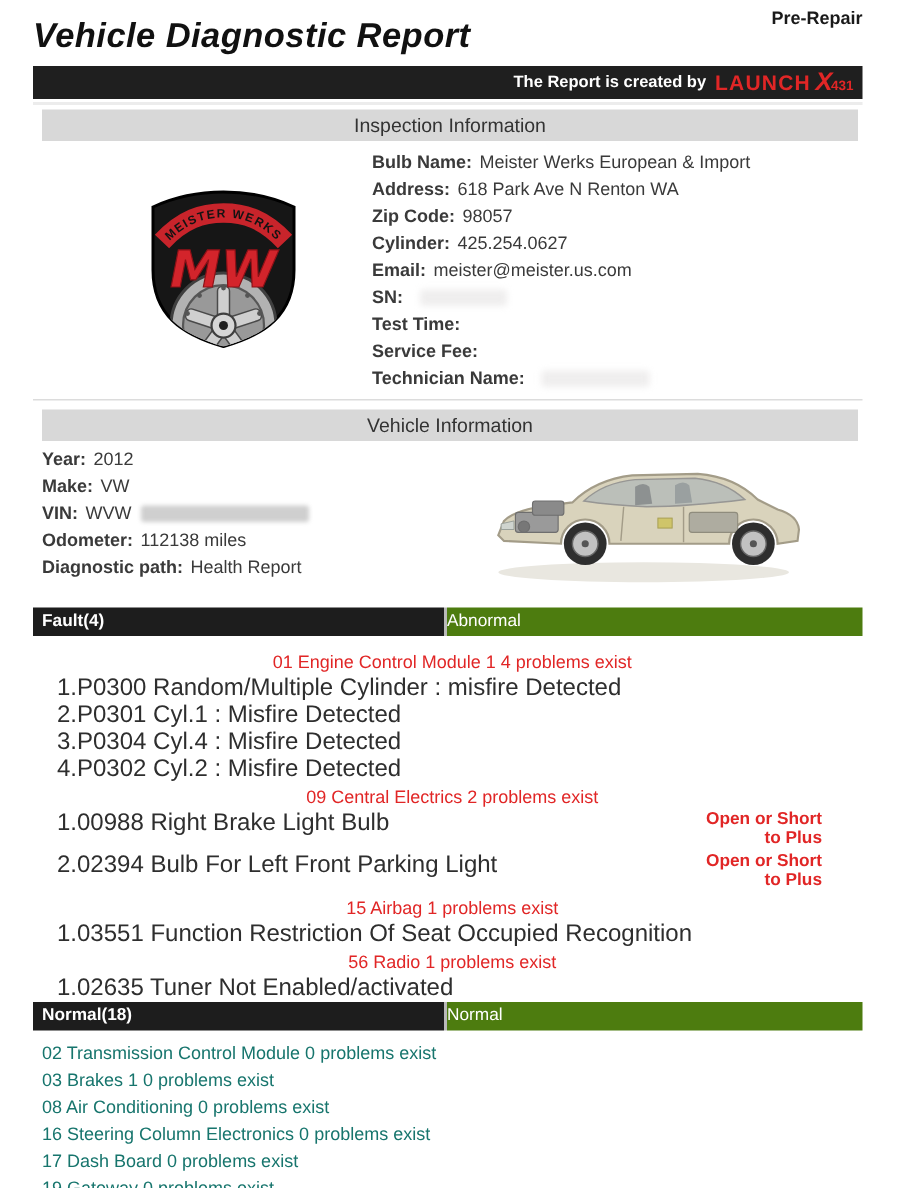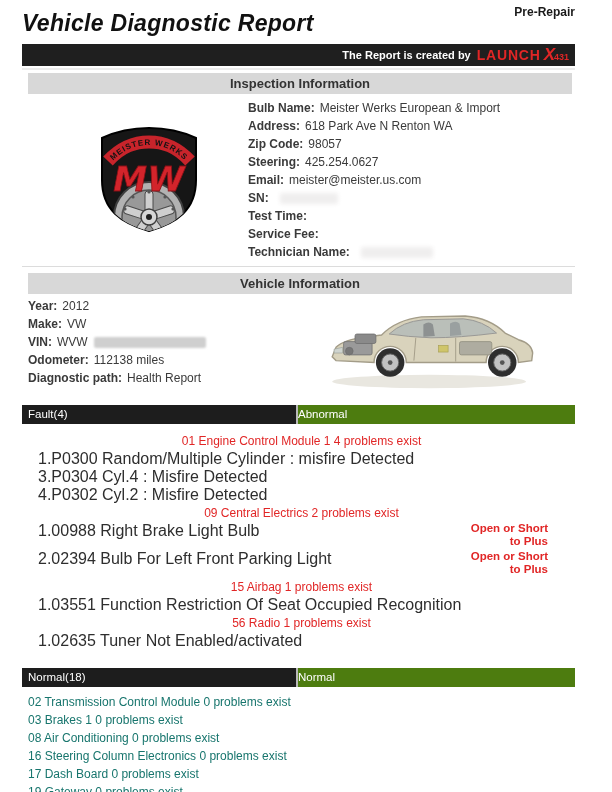--- a/index.html
+++ b/index.html
@@ -14,21 +14,21 @@
 
   
   .banner { position:relative; height:22px; background:#1f1f1f; display:flex; justify-content:flex-end; align-items:center; padding-right:6px;padding-left:33px; }
   .banner:after { content:""; position:absolute; left:0; right:0; bottom:-4px; height:2px; background:#ececec; }
   .banner-prefix { color:#fff; font-size:11px; font-weight:bold; }
   .brand { color:#e12626; font-weight:bold; font-size:14px; letter-spacing:0.8px; margin-left:6px; }
   .xmark { color:#e12626; font-weight:bold; font-style:italic; font-size:17px; margin-left:3px; line-height:20px; }
   .xnum  { color:#e12626; font-weight:bold; font-size:9px; margin-left:-1px; position:relative; top:2px; }
 
   
-  .grayhdr { height:21px; line-height:21px; background:#d8d8d8; text-align:center; font-size:13px; font-weight:bold; color:#333; margin:0 3px 0 6px; }
+  .grayhdr { height:21px; line-height:21px; background:#d8d8d8; text-align:center; font-size:13px; font-weight:normal; color:#333; margin:0 3px 0 6px; }
   .grayhdr.first { margin-top:7px; }
   .grayhdr.second { margin-top:6px; }
   .divider { height:1px; background:#dcdcdc; }
 
   
   .inspection-body { position:relative; height:172px; }
   .logo-svg { position:absolute; left:73px; top:29px; }
   .fields { padding-top:7px; }
   .inspection-body .fields { margin-left:226px; }
   .info-row { height:18px; font-size:12px; white-space:nowrap; }
@@ -39,21 +39,21 @@
   .redact.faint-sm { width:58px; background:#efeeee; filter:blur(2px); }
   .redact.faint-md { width:72px; background:#efeeee; filter:blur(2px); }
 
   
   .vehicle-body { position:relative; height:111px; }
   .vehicle-body .fields { padding-top:5px; padding-left:6px; }
   .car-svg { position:absolute; right:30px; top:2px; }
 
   
   .barsplit { display:flex; height:19px; }
-  .barsplit .cellL { width:274px; background:#1d1d1d; color:#fff; font-size:11.5px; font-weight:normal; line-height:19px; padding-left:6px; }
+  .barsplit .cellL { width:274px; background:#1d1d1d; color:#fff; font-size:11.5px; font-weight:bold; line-height:19px; padding-left:6px; }
   .barsplit .gap { width:2px; background:#b9b9b9; }
   .barsplit .cellR { flex:1; background:#4d7c0f; color:#fff; font-size:11.5px; font-weight:normal; line-height:19px; padding-right:6px; }
 
   
   .fault-body { height:244px; padding-top:8px; }
   .sys-title { color:#e12626; font-size:12px; line-height:18px; padding-left:6px;text-align:center; }
   .dtc-row { display:flex; justify-content:space-between; align-items:flex-start; padding-left:16px; padding-right:27px; }
   .dtc-text { font-size:16px; line-height:18px; color:#2e2e2e; }
   .dtc-row.with-status { min-height:28px; }
   .dtc-status { width:88px; text-align:right; color:#e12626; font-size:11.5px; font-weight:bold; line-height:13px; }
@@ -111,21 +111,21 @@
       <path d="M13,38 C27,23 40,19 54,19 C68,19 81,23 95,38" fill="none" stroke="#c8242b" stroke-width="13"></path>
       <text font-size="8" font-weight="bold" fill="#131313" letter-spacing="1" font-family="Liberation Sans, sans-serif">
         <textPath href="#bandText" startOffset="50%" text-anchor="middle">MEISTER WERKS</textPath>
       </text>
       <text x="54" y="68" text-anchor="middle" font-size="34" font-weight="bold" font-style="italic" fill="#d3242b" stroke="#8c1016" stroke-width="0.8" font-family="DejaVu Sans, sans-serif">MW</text>
     </svg>
     <div class="fields">
         <div class="info-row"><span class="lbl">Bulb Name:</span><span class="val">Meister Werks European &amp; Import</span></div>
         <div class="info-row"><span class="lbl">Address:</span><span class="val">618 Park Ave N Renton WA</span></div>
         <div class="info-row"><span class="lbl">Zip Code:</span><span class="val">98057</span></div>
-        <div class="info-row"><span class="lbl">Steering:</span><span class="val">425.254.0627</span></div>
+        <div class="info-row"><span class="lbl">Cylinder:</span><span class="val">425.254.0627</span></div>
         <div class="info-row"><span class="lbl">Email:</span><span class="val">meister@meister.us.com</span></div>
         <div class="info-row"><span class="lbl">SN:</span><span class="val"></span><span class="redact faint-sm"></span></div>
         <div class="info-row"><span class="lbl">Test Time:</span><span class="val"></span></div>
         <div class="info-row"><span class="lbl">Service Fee:</span><span class="val"></span></div>
         <div class="info-row"><span class="lbl">Technician Name:</span><span class="val"></span><span class="redact faint-md"></span></div>
       </div>
   </div>
 
   <div class="divider"></div>
 
@@ -170,20 +170,23 @@
     <div class="gap"></div>
     <div class="cellR">Abnormal</div>
   </div>
 
   <div class="fault-body">
       <div class="sys-title">01 Engine Control Module 1 4 problems exist</div>
       <div class="dtc-row">
         <span class="dtc-text">1.P0300 Random/Multiple Cylinder : misfire Detected</span>
       </div>
       <div class="dtc-row">
+        <span class="dtc-text">2.P0301 Cyl.1 : Misfire Detected</span>
+      </div>
+      <div class="dtc-row">
         <span class="dtc-text">3.P0304 Cyl.4 : Misfire Detected</span>
       </div>
       <div class="dtc-row">
         <span class="dtc-text">4.P0302 Cyl.2 : Misfire Detected</span>
       </div>
       <div class="sys-title">09 Central Electrics 2 problems exist</div>
       <div class="dtc-row with-status">
         <span class="dtc-text">1.00988 Right Brake Light Bulb</span>
         <span class="dtc-status">Open or Short to Plus</span>
       </div>

